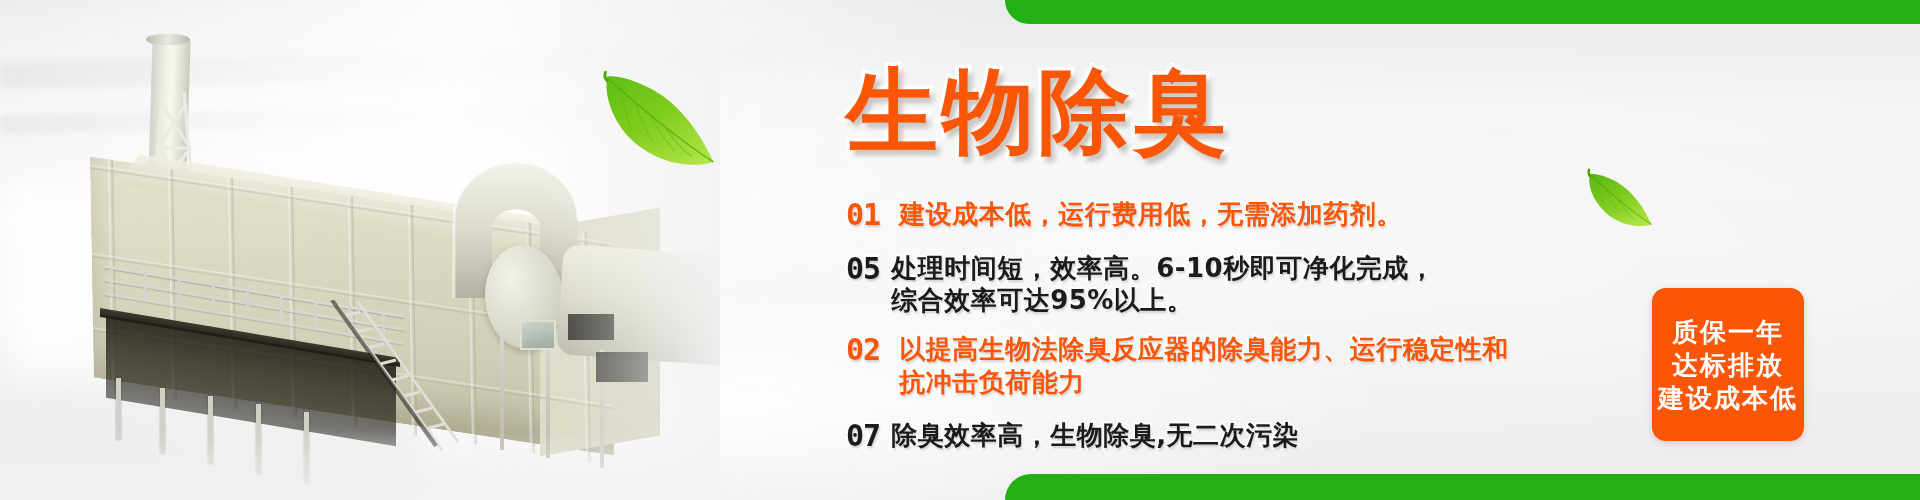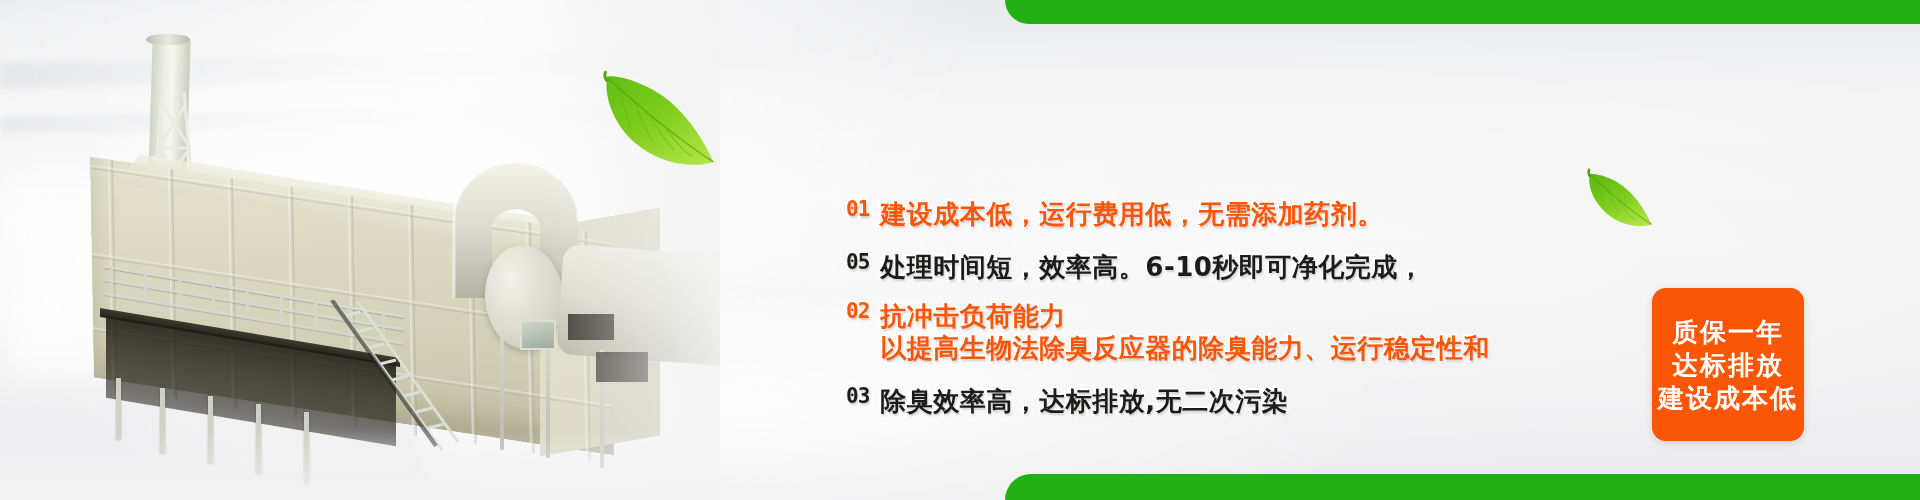--- a/index.html
+++ b/index.html
@@ -272,41 +272,41 @@
     width: 730px;
   }
   .feature {
     display: flex;
     align-items: flex-start;
     margin-bottom: 16px;
   }
   .feature .num {
     flex: 0 0 auto;
     font-family: "DejaVu Sans Mono", "Liberation Mono", monospace;
-    font-size: 21px;
+    font-size: 30px;
     font-weight: 700;
     letter-spacing: -1px;
     line-height: 1.12;
     margin-right: 11px;
     color: #fb5506;
     -webkit-text-stroke: 3.5px #ffffff;
     paint-order: stroke fill;
     text-shadow: 1px 2px 2px rgba(120,115,105,.35);
   }
   .feature .txt {
     font-size: 26px;
     font-weight: 700;
     line-height: 1.26;
     letter-spacing: .5px;
     -webkit-text-stroke: 3.5px #ffffff;
     paint-order: stroke fill;
     text-shadow: 1px 2px 2px rgba(120,115,105,.33);
     font-family: "DejaVu Sans", "Liberation Sans", sans-serif;
   }
-  .feature.accent .txt { color: #fb5506; }
+  .feature.accent .txt { color: #fb5506; margin-left: 8px; }
   .feature.dark  .txt { color: #1b1b1b; }
   .feature.dark  .num { color: #1b1b1b; }
 
   .f1 { margin-bottom: 20px; }
   .f2 { margin-bottom: 16px; }
   .f3 { margin-bottom: 20px; }
   .f4 { margin-bottom: 0; }
 
   
   .badge {
@@ -497,49 +497,51 @@
       <path d="M6,3 C5,5 6,7 7,9" stroke="#4aa20e" stroke-width="2.4" fill="none" stroke-linecap="round"></path>
       <path d="M8,8 C28,23 52,40 74,51" stroke="#4da310" stroke-width="1.2" fill="none" opacity=".6"></path>
       <g stroke="#5fb317" stroke-width=".9" fill="none" opacity=".45">
         <path d="M15,13 C18,23 21,30 25,37"></path>
         <path d="M26,21 C30,30 35,37 40,43"></path>
         <path d="M38,30 C44,38 50,44 57,48"></path>
       </g>
     </svg>
   </div>
 
+  <div class="headline">生物除臭</div>
 
   <div class="features">
 
     <div class="feature accent f1">
       <div class="num">01</div>
       <div class="txt">
         <div>建设成本低，运行费用低，无需添加药剂。</div>
       </div>
     </div>
 
     <div class="feature dark f2">
       <div class="num">05</div>
       <div class="txt">
         <div>处理时间短，效率高。6-10秒即可净化完成，</div>
+        <div>综合效率可达95%以上。</div>
       </div>
     </div>
 
     <div class="feature accent f3">
       <div class="num">02</div>
       <div class="txt">
+        <div>以提高生物法除臭反应器的除臭能力、运行稳定性和</div>
         <div>抗冲击负荷能力</div>
-        <div>以提高生物法除臭反应器的除臭能力、运行稳定性和</div>
       </div>
     </div>
 
     <div class="feature dark f4">
-      <div class="num">03</div>
+      <div class="num">07</div>
       <div class="txt">
-        <div>除臭效率高，达标排放,无二次污染</div>
+        <div>除臭效率高，生物除臭,无二次污染</div>
       </div>
     </div>
 
   </div>
 
   <div class="badge">
     <div class="badge-line">质保一年</div>
     <div class="badge-line">达标排放</div>
     <div class="badge-line">建设成本低</div>
   </div>

